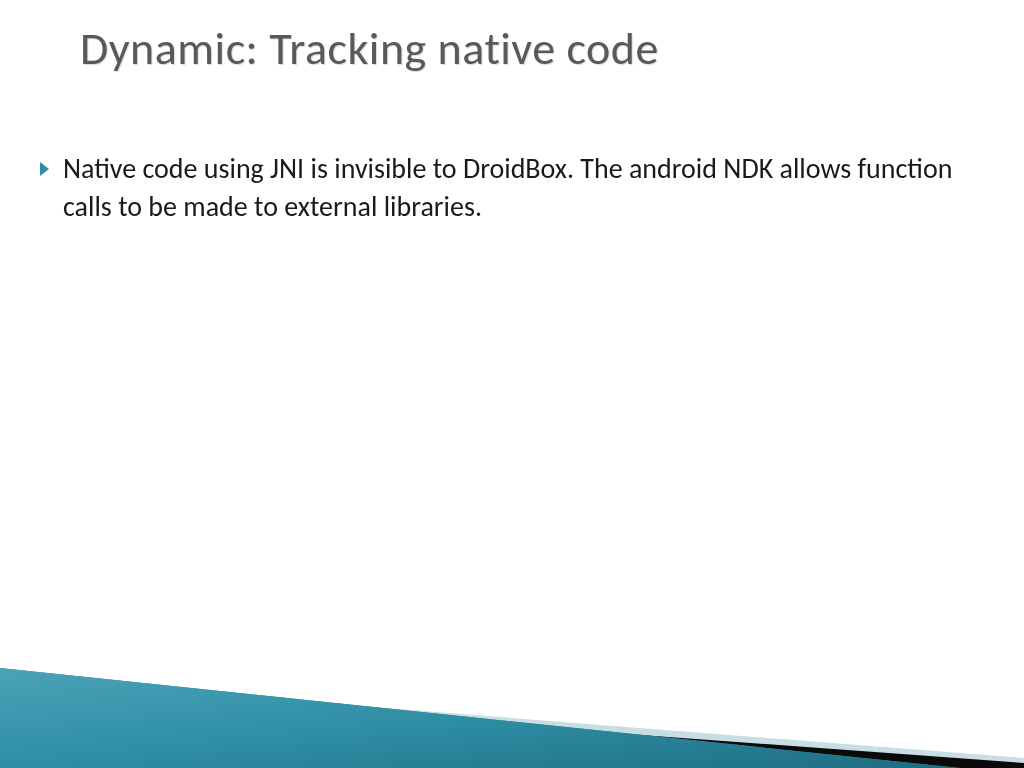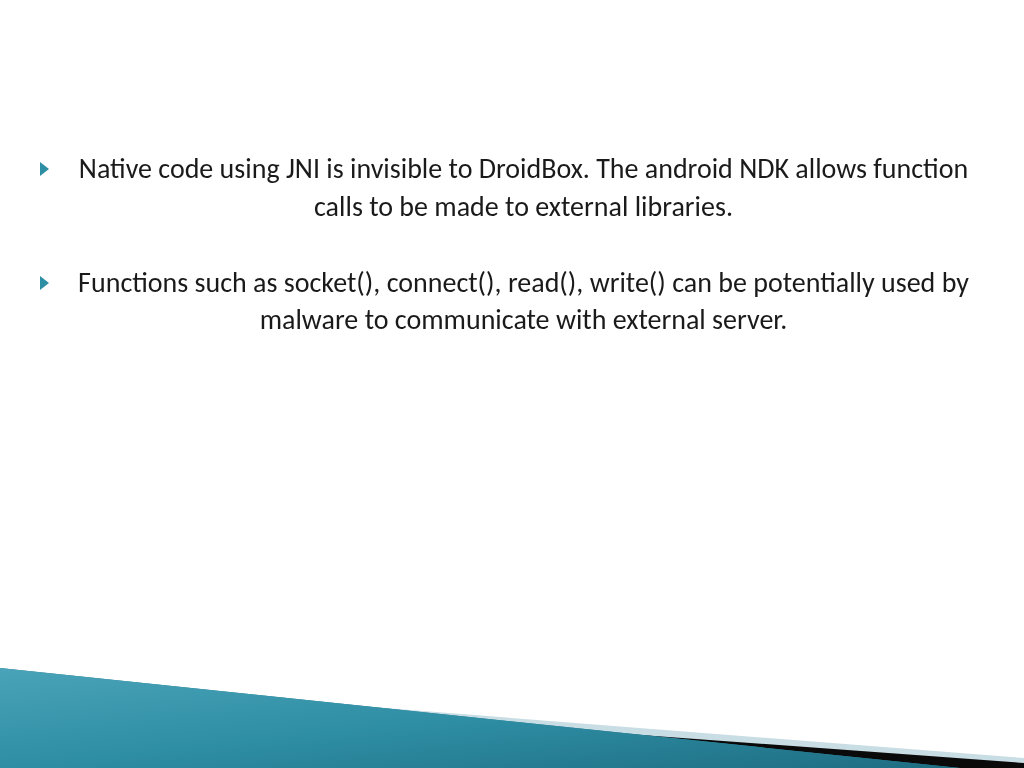--- a/index.html
+++ b/index.html
@@ -19,21 +19,20 @@
     font-weight: 400;
     color: #595959;
     letter-spacing: 0.5px;
     text-shadow: 1px 1px 1px rgba(0,0,0,0.15);
   }
   .content {
     position: absolute;
     top: 150px;
     left: 40px;
     right: 40px;
-    text-align: center;
   }
   .bullet-item {
     display: flex;
     align-items: flex-start;
     margin-bottom: 38px;
   }
   .bullet-icon {
     flex-shrink: 0;
     width: 0;
     height: 0;
@@ -55,32 +54,29 @@
     width: 1024px;
     height: 160px;
     pointer-events: none;
   }
 </style>
 </head>
 <body>
 
 <div class="slide">
 
+  <h1 class="title">Dynamic: Tracking native code</h1>
 
   <div class="content">
 
     <div class="bullet-item">
       <div class="bullet-icon"></div>
       <div class="bullet-text">Native code using JNI is invisible to DroidBox. The android NDK allows function calls to be made to external libraries.</div>
     </div>
 
-    <div class="bullet-item">
-      <div class="bullet-icon"></div>
-      <div class="bullet-text">Functions such as socket(), connect(), read(), write() can be potentially used by malware to communicate with external server.</div>
-    </div>
 
 
   </div>
 
   <svg class="decor" viewBox="0 0 1024 160" preserveAspectRatio="none">
     <polygon points="0,70 1024,150 1024,160 0,160" fill="#c9dde4"></polygon>
     <polygon points="0,80 1024,155 1024,160 0,160" fill="#0a0a0a"></polygon>
     <polygon points="0,60 960,160 0,160" fill="#2c7f96"></polygon>
     <polygon points="0,60 960,160 0,160" fill="url(#g1)"></polygon>
     <defs>

